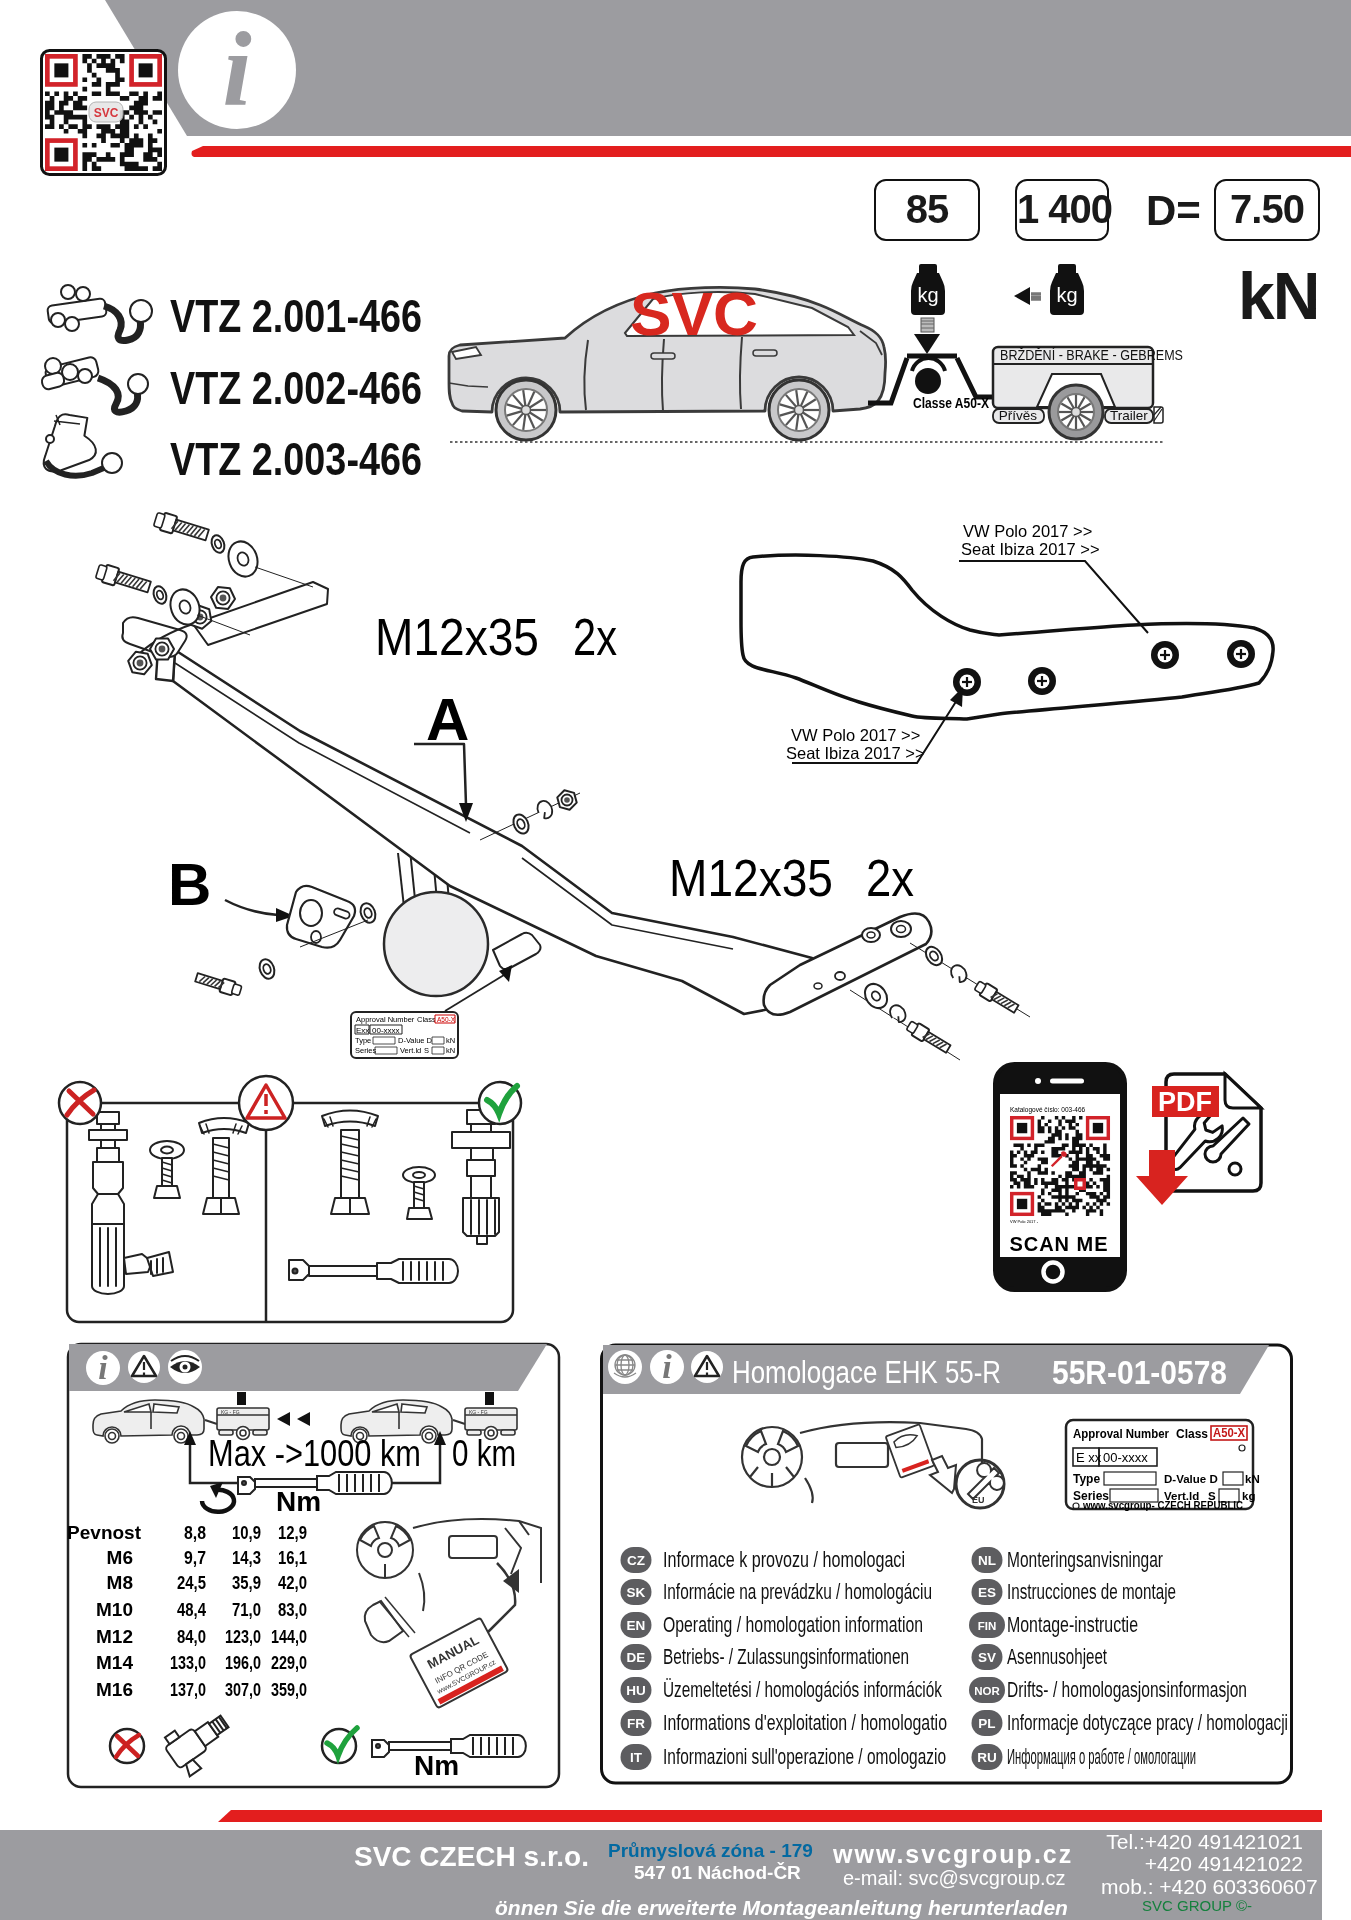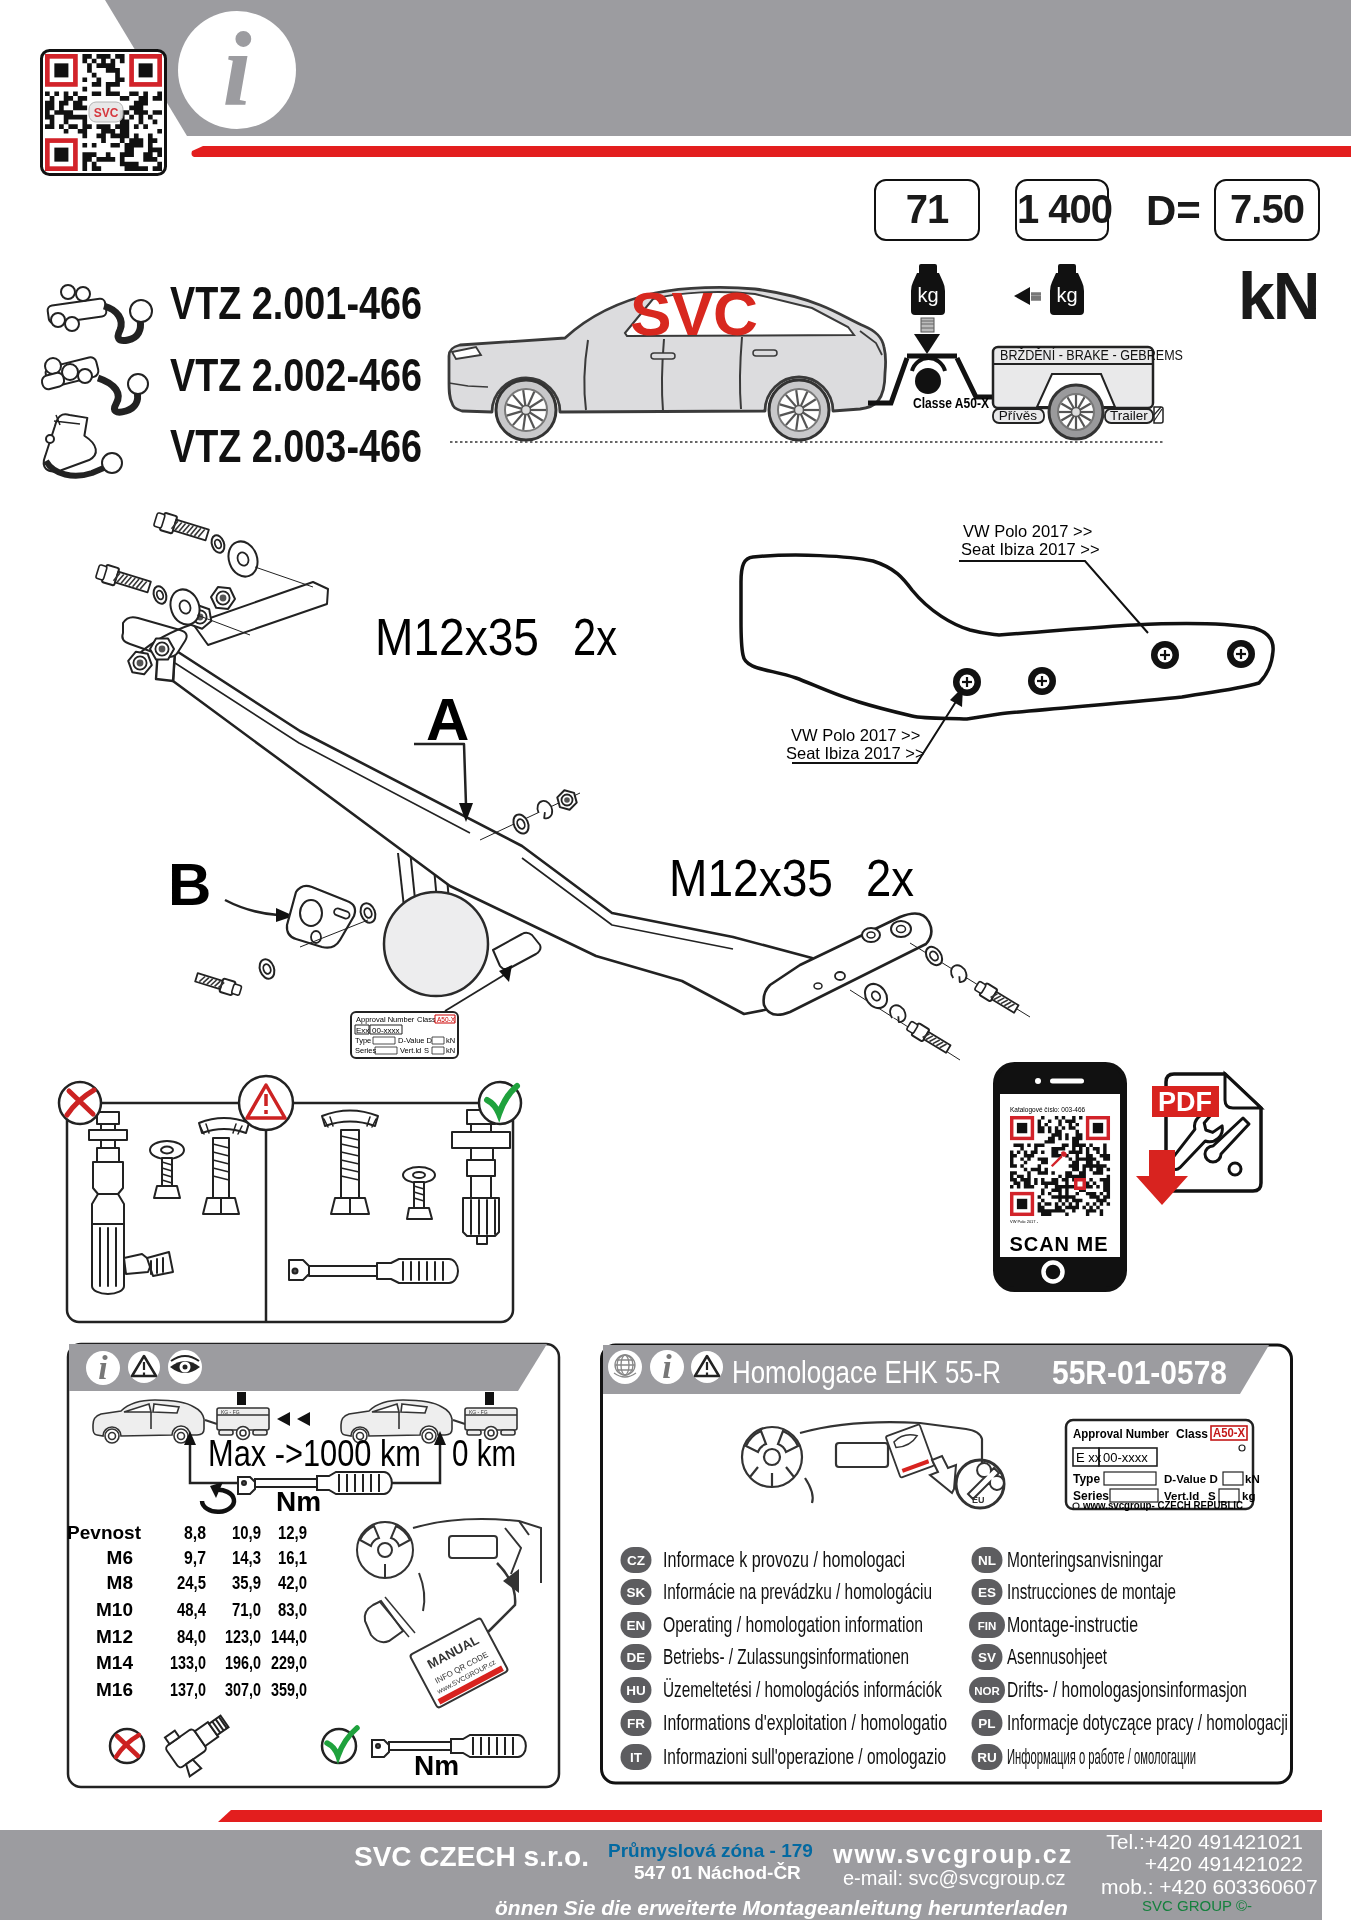--- a/index.html
+++ b/index.html
@@ -28,21 +28,21 @@
   <rect x="2.34" y="86.58" width="28.08" height="28.08" fill="none" stroke="#d2232a" stroke-width="4.68"></rect>
   <rect x="9.36" y="93.6" width="14.04" height="14.04" fill="#111"></rect>
   <g opacity="0.9">
             <rect x="44" y="48" width="34" height="20" rx="7" fill="#e6e6e6" stroke="#aaa"></rect>
             <text x="61" y="63" font-size="12" font-weight="bold" fill="#d2232a" text-anchor="middle">SVC</text>
           </g>
   </g>
 </svg>
     </div>
 
-<div class="abs bx" style="left:874px;top:179px;width:106px;height:62px;">71</div>
+<div class="abs bx" style="left:874px;top:179px;width:106px;height:62px;">85</div>
 <div class="abs bx" style="left:1015px;top:179px;width:94px;height:62px;">1 400</div>
 <div class="abs" style="left:1146px;top:187px;font-size:42px;font-weight:bold;">D=</div>
 <div class="abs bx" style="left:1214px;top:179px;width:106px;height:62px;">7.50</div>
 <div class="abs" style="left:1238px;top:258px;font-size:66px;font-weight:bold;letter-spacing:-2px;">kN</div>
 
 <div class="abs" style="left:911px;top:260px;">
       <svg width="34" height="58">
         <path d="M10,4 h14 a2,2 0 0 1 2,2 v7 h-18 v-7 a2,2 0 0 1 2,-2 z M6,13 h22 l4,9 q2,4 2,9 v20 a4,4 0 0 1 -4,4 h-26 a4,4 0 0 1 -4,-4 v-20 q0,-5 2,-9 z" fill="#111"></path>
 <text x="17" y="42" font-size="20" fill="#fff" text-anchor="middle" font-family="Liberation Sans">kg</text>
       </svg>
@@ -135,21 +135,21 @@
 <rect x="553" y="154" width="51" height="14" rx="6" fill="#e9e9ea" stroke="#222" stroke-width="1.8"></rect>
 <text x="578" y="165" font-size="13.5" text-anchor="middle" font-family="Liberation Sans" fill="#111">Přívěs</text>
 <rect x="665" y="154" width="48" height="14" rx="6" fill="#e9e9ea" stroke="#222" stroke-width="1.8"></rect>
 <text x="689" y="165" font-size="13.5" text-anchor="middle" font-family="Liberation Sans" fill="#111">Trailer</text>
 <path d="M714,152 h7 a2,2 0 0 1 2,2 v12 a2,2 0 0 1 -2,2 h-7 z" fill="#fff" stroke="#222" stroke-width="1.5"></path>
 <path d="M714,166 l8,-12 M714,160 l7,-8" stroke="#222" stroke-width="1.2"></path>
 </g>
 </svg>
     </div>
 
-<div class="abs" style="left:170px;top:272px;">
+<div class="abs" style="left:170px;top:285px;">
 <svg width="270" height="200">
 <g font-family="Liberation Sans" font-size="46" font-weight="bold" fill="#111">
 <text x="0" y="47" textLength="252" lengthAdjust="spacingAndGlyphs">VTZ 2.001-466</text>
 <text x="0" y="119" textLength="252" lengthAdjust="spacingAndGlyphs">VTZ 2.002-466</text>
 <text x="0" y="190" textLength="252" lengthAdjust="spacingAndGlyphs">VTZ 2.003-466</text>
 </g>
       </svg>
     </div>
 
 <div class="abs" style="left:40px;top:280px;">

